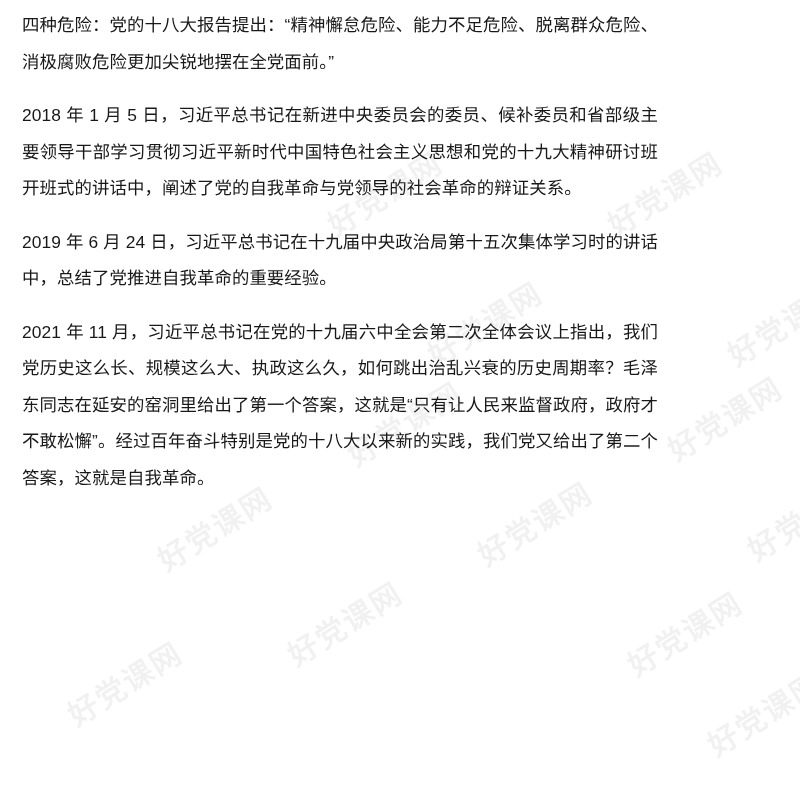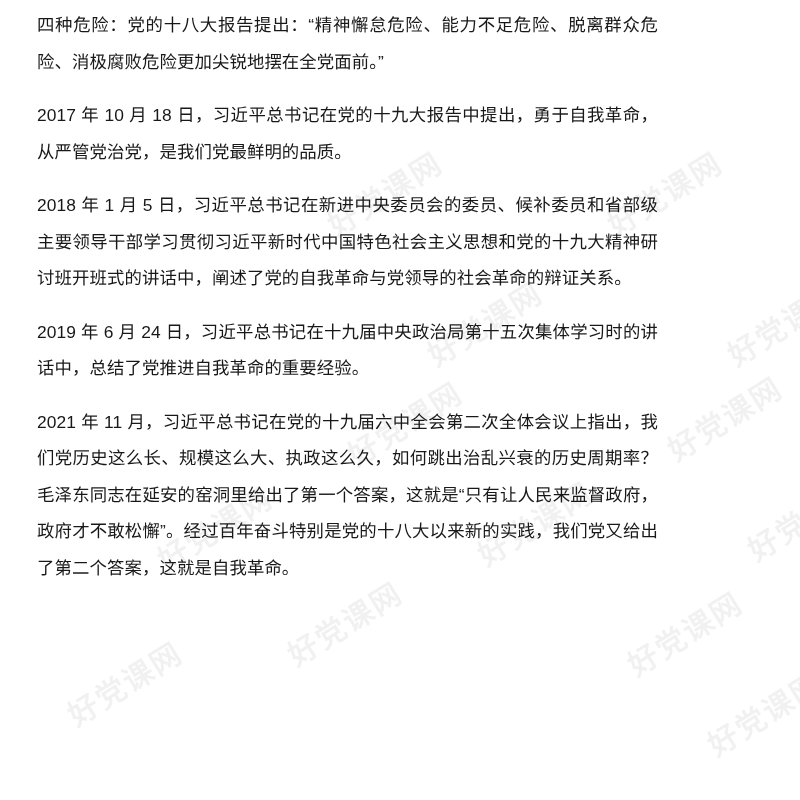--- a/index.html
+++ b/index.html
@@ -38,21 +38,21 @@
     user-select: none;
   }
 
   
   #document-root {
     position: relative;
     z-index: 1;
     box-sizing: border-box;
     width: 680px;
     height: 800px;
-    padding: 7px 22px 0 37px;
+    padding: 7px 22px 0 22px;
   }
 
   .paragraph {
     font-size: 17.4px;
     line-height: 36.5px;
     text-align: justify;
     text-justify: inter-ideograph;
     margin: 0 0 17px 0;
     letter-spacing: 0.1px;
     word-break: break-all;
@@ -76,17 +76,16 @@
     <span class="watermark" style="left: 150px; top: 505px; color: rgba(0, 0, 0, 0.055); transform: rotate(-32deg);">好党课网</span>
     <span class="watermark" style="left: 740px; top: 495px; color: rgba(0, 0, 0, 0.055); transform: rotate(-32deg);">好党课网</span>
     <span class="watermark" style="left: 280px; top: 600px; color: rgba(0, 0, 0, 0.055); transform: rotate(-32deg);">好党课网</span>
     <span class="watermark" style="left: 620px; top: 610px; color: rgba(0, 0, 0, 0.055); transform: rotate(-32deg);">好党课网</span>
     <span class="watermark" style="left: 60px; top: 660px; color: rgba(0, 0, 0, 0.055); transform: rotate(-32deg);">好党课网</span>
     <span class="watermark" style="left: 700px; top: 690px; color: rgba(0, 0, 0, 0.055); transform: rotate(-32deg);">好党课网</span>
   </div>
 
 <div id="document-root">
   <p class="paragraph">四种危险：党的十八大报告提出：“精神懈怠危险、能力不足危险、脱离群众危险、消极腐败危险更加尖锐地摆在全党面前。”</p>
-  <p class="paragraph">2017 年 10 月 18 日，习近平总书记在党的十九大报告中提出，勇于自我革命，从严管党治党，是我们党最鲜明的品质。</p>
   <p class="paragraph">2018 年 1 月 5 日，习近平总书记在新进中央委员会的委员、候补委员和省部级主要领导干部学习贯彻习近平新时代中国特色社会主义思想和党的十九大精神研讨班开班式的讲话中，阐述了党的自我革命与党领导的社会革命的辩证关系。</p>
   <p class="paragraph">2019 年 6 月 24 日，习近平总书记在十九届中央政治局第十五次集体学习时的讲话中，总结了党推进自我革命的重要经验。</p>
   <p class="paragraph">2021 年 11 月，习近平总书记在党的十九届六中全会第二次全体会议上指出，我们党历史这么长、规模这么大、执政这么久，如何跳出治乱兴衰的历史周期率？毛泽东同志在延安的窑洞里给出了第一个答案，这就是“只有让人民来监督政府，政府才不敢松懈”。经过百年奋斗特别是党的十八大以来新的实践，我们党又给出了第二个答案，这就是自我革命。</p>
 </div>
 
 </body></html>

